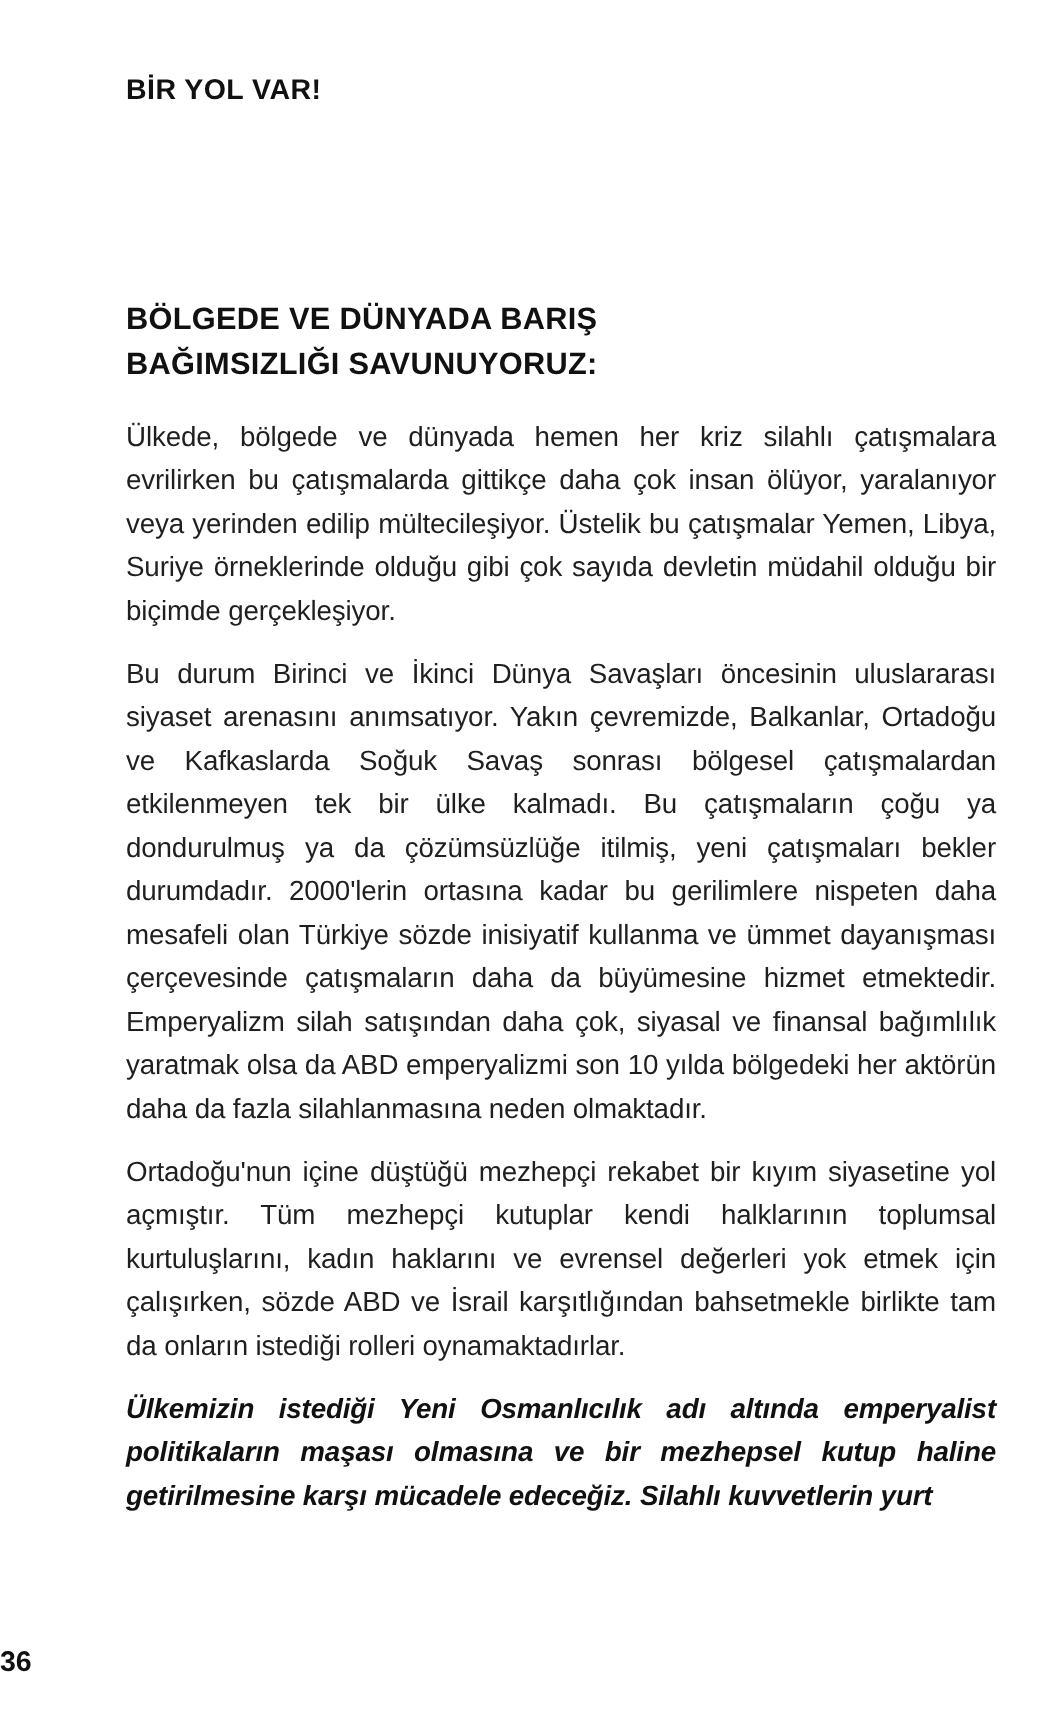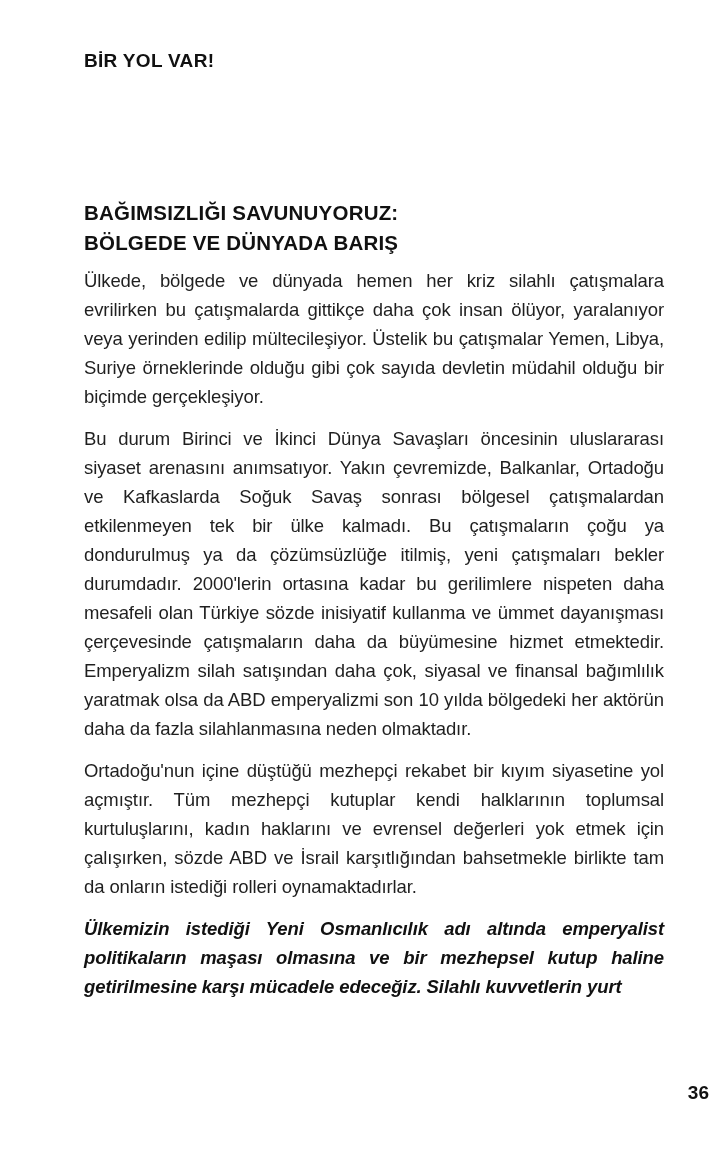--- a/index.html
+++ b/index.html
@@ -24,56 +24,56 @@
     line-height:22px;
   }
   .section-heading {
     margin-top:126px;
     font-size:20.5px;
     font-weight:700;
     line-height:30px;
     color:#111111;
     letter-spacing:0.2px;
   }
-  .body-copy { margin-top:8px; }
+  .body-copy { margin-top:18px; }
   .para {
     font-size:18.5px;
     line-height:29px;
     text-align:justify;
     color:#1f1f1f;
     margin-bottom:13px;
     letter-spacing:-0.1px;
   }
   .para-emphasis {
     font-style:italic;
     font-weight:700;
     color:#111111;
   }
   .inline-strong { font-weight:700; }
   .page-number {
     position:absolute;
     left:0;
-    bottom:48px;
+    bottom:32px;
     width:100%;
-    text-align:right;
+    text-align:left;
     font-size:19px;
     font-weight:700;
     color:#111111;
   }
 </style>
 </head>
 <body>
 
 <div class="page">
 
   <div class="running-header">BİR YOL VAR!</div>
 
   <div class="section-heading">
+    <div>BÖLGEDE VE DÜNYADA BARIŞ</div>
     <div>BAĞIMSIZLIĞI SAVUNUYORUZ:</div>
-    <div>BÖLGEDE VE DÜNYADA BARIŞ</div>
   </div>
 
   <div class="body-copy">
     <p class="para">Ülkede, bölgede ve dünyada hemen her kriz silahlı çatışmalara evrilirken bu çatışmalarda gittikçe daha çok insan ölüyor, yaralanıyor veya yerinden edilip mültecileşiyor. Üstelik bu çatışmalar Yemen, Libya, Suriye örneklerinde olduğu gibi çok sayıda devletin müdahil olduğu bir biçimde gerçekleşiyor.</p>
     <p class="para">Bu durum Birinci ve İkinci Dünya Savaşları öncesinin uluslararası siyaset arenasını anımsatıyor. Yakın çevremizde, Balkanlar, Ortadoğu ve Kafkaslarda Soğuk Savaş sonrası bölgesel çatışmalardan etkilenmeyen tek bir ülke kalmadı. Bu çatışmaların çoğu ya dondurulmuş ya da çözümsüzlüğe itilmiş, yeni çatışmaları bekler durumdadır. 2000'lerin ortasına kadar bu gerilimlere nispeten daha mesafeli olan Türkiye sözde inisiyatif kullanma ve ümmet dayanışması çerçevesinde çatışmaların daha da büyümesine hizmet etmektedir. Emperyalizm silah satışından daha çok, siyasal ve finansal bağımlılık yaratmak olsa da ABD emperyalizmi son 10 yılda bölgedeki her aktörün daha da fazla silahlanmasına neden olmaktadır.</p>
     <p class="para">Ortadoğu'nun içine düştüğü mezhepçi rekabet bir kıyım siyasetine yol açmıştır. Tüm mezhepçi kutuplar kendi halklarının toplumsal kurtuluşlarını, kadın haklarını ve evrensel değerleri yok etmek için çalışırken, sözde ABD ve İsrail karşıtlığından bahsetmekle birlikte tam da onların istediği rolleri oynamaktadırlar.</p>
     <p class="para para-emphasis"><span>Ülkemizin istediği </span><span class="inline-strong">Yeni Osmanlıcılık</span><span> adı altında emperyalist politikaların maşası olmasına ve bir mezhepsel kutup haline getirilmesine karşı mücadele edeceğiz. Silahlı kuvvetlerin yurt</span></p>
   </div>
 
   <div class="page-number">36</div>

